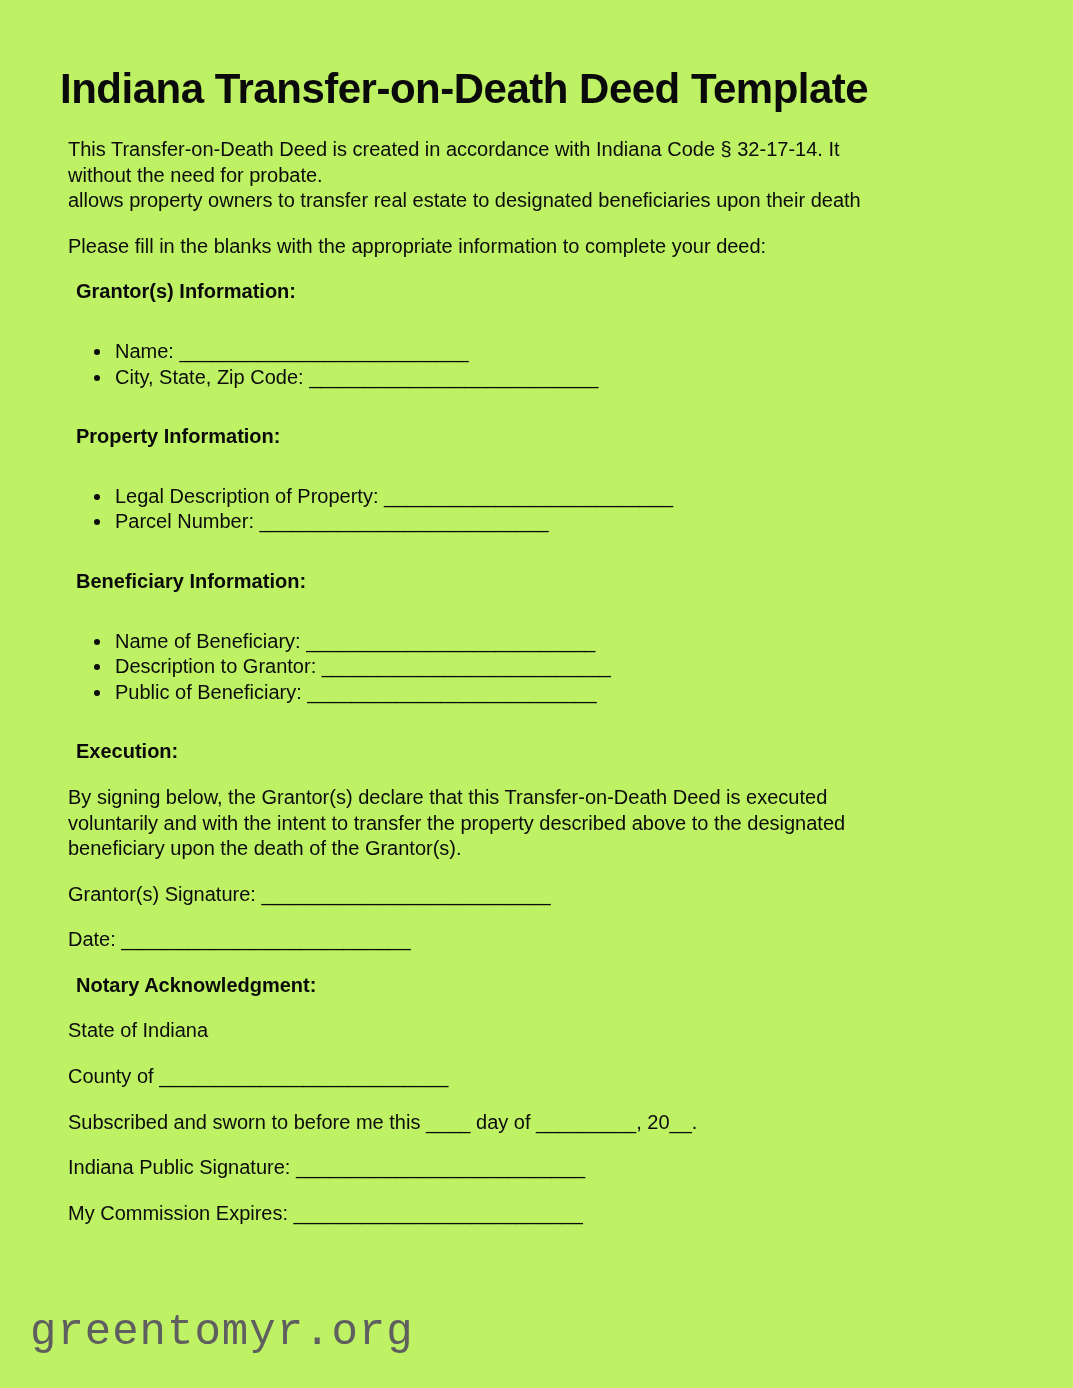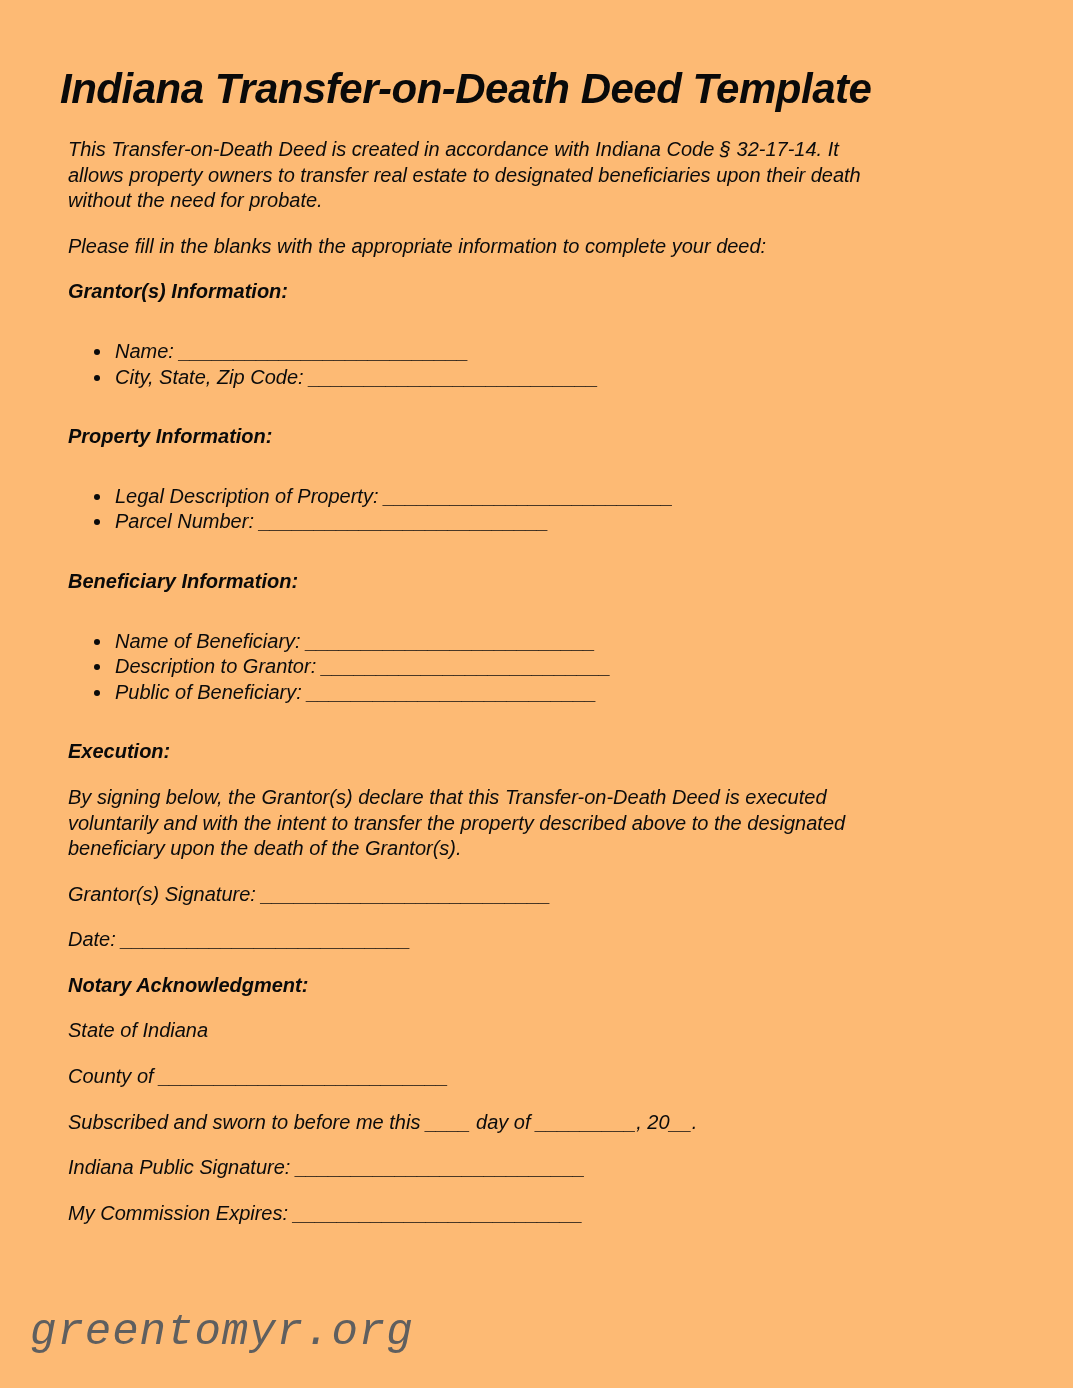--- a/index.html
+++ b/index.html
@@ -4,47 +4,46 @@
 <style>
   html, body {
     margin: 0;
     padding: 0;
     background: #ffffff;
   }
   .page {
     position: relative;
     width: 1073px;
     height: 1388px;
-    background: #fdba74;
+    background: #bef264;
     overflow: hidden;
     box-sizing: border-box;
     padding: 62px 60px 0 60px;
     font-family: "Liberation Sans", sans-serif;
     font-size: 20px;
     line-height: 25.6px;
     color: #0b0b0b;
-    font-style: italic;
   }
   h1.doc-title {
     margin: 0 0 22px 0;
     font-size: 42px;
     line-height: 53px;
     font-weight: 700;
     letter-spacing: -0.5px;
     color: #0a0a0a;
     max-width: 880px;
   }
   p.para {
     margin: 20px 8px;
   }
   p.para .line {
     display: block;
   }
   h2.section-heading {
-    margin: 20px 8px;
+    margin: 20px 16px;
     font-size: 20px;
     line-height: 25.6px;
     font-weight: 700;
     color: #0a0a0a;
   }
   ul.blank-list {
     margin: 34px 0;
     padding-left: 53px;
     list-style-type: disc;
   }
@@ -65,22 +64,22 @@
 </style>
 </head>
 <body>
 
 <div class="page">
 
   <h1 class="doc-title">Indiana Transfer-on-Death Deed Template</h1>
 
   <p class="para">
     <span class="line">This Transfer-on-Death Deed is created in accordance with Indiana Code § 32-17-14. It</span>
+    <span class="line">without the need for probate.</span>
     <span class="line">allows property owners to transfer real estate to designated beneficiaries upon their death</span>
-    <span class="line">without the need for probate.</span>
   </p>
 
   <p class="para">Please fill in the blanks with the appropriate information to complete your deed:</p>
 
   <h2 class="section-heading">Grantor(s) Information:</h2>
   <ul class="blank-list">
     <li>Name: __________________________</li>
     <li>City, State, Zip Code: __________________________</li>
   </ul>
 

